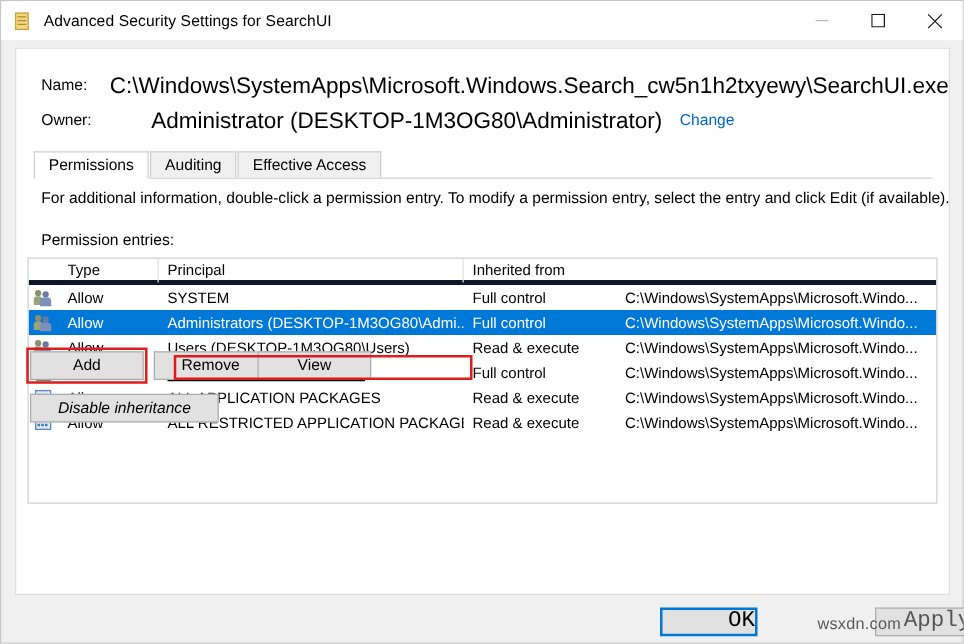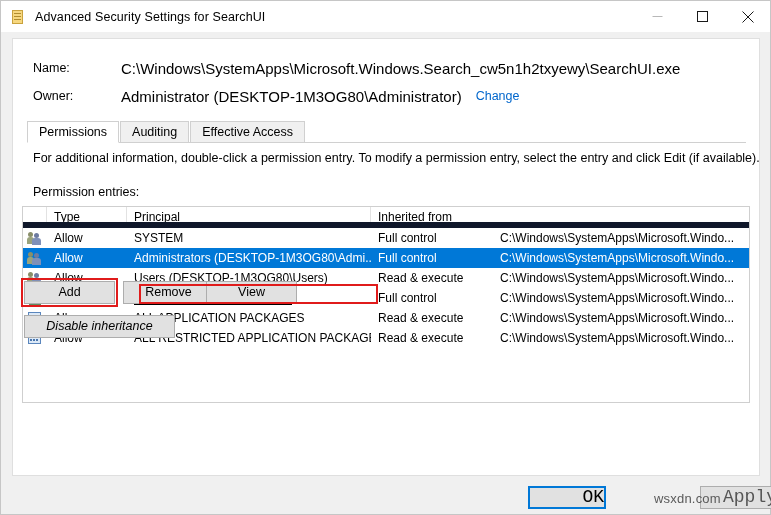--- a/index.html
+++ b/index.html
@@ -108,21 +108,21 @@
   }
   #row-name { top: 20px; }
   #row-owner { top: 48px; }
   .field-label {
     width: 108px;
     padding-left: 20px;
     box-sizing: border-box;
     font-size: 12.5px;
   }
   .field-value {
-    font-size: 15px;
+    font-size: 18px;
     text-align: right;
   }
   #change-link {
     margin-left: 14px;
     color: #0066cc;
     font-size: 12.5px;
     cursor: pointer;
   }
 
   
@@ -181,22 +181,23 @@
     height: 197px;
     background: #ffffff;
     border: 1px solid #cfcfcf;
     box-sizing: border-box;
     overflow: hidden;
   }
   #list-header {
     display: flex;
     height: 21px;
     background: #ffffff;
-    border-bottom: 6px solid #0f172a;
-    box-sizing: border-box;
+    border-bottom: 4px solid #0f172a;
+    box-sizing: border-box;
+    align-items: center;
   }
   .hcell {
     font-size: 12px;
     line-height: 20px;
     padding-left: 7px;
     box-sizing: border-box;
     border-right: 1px solid #e2e2e2;
     overflow: hidden;
     white-space: nowrap;
   }

